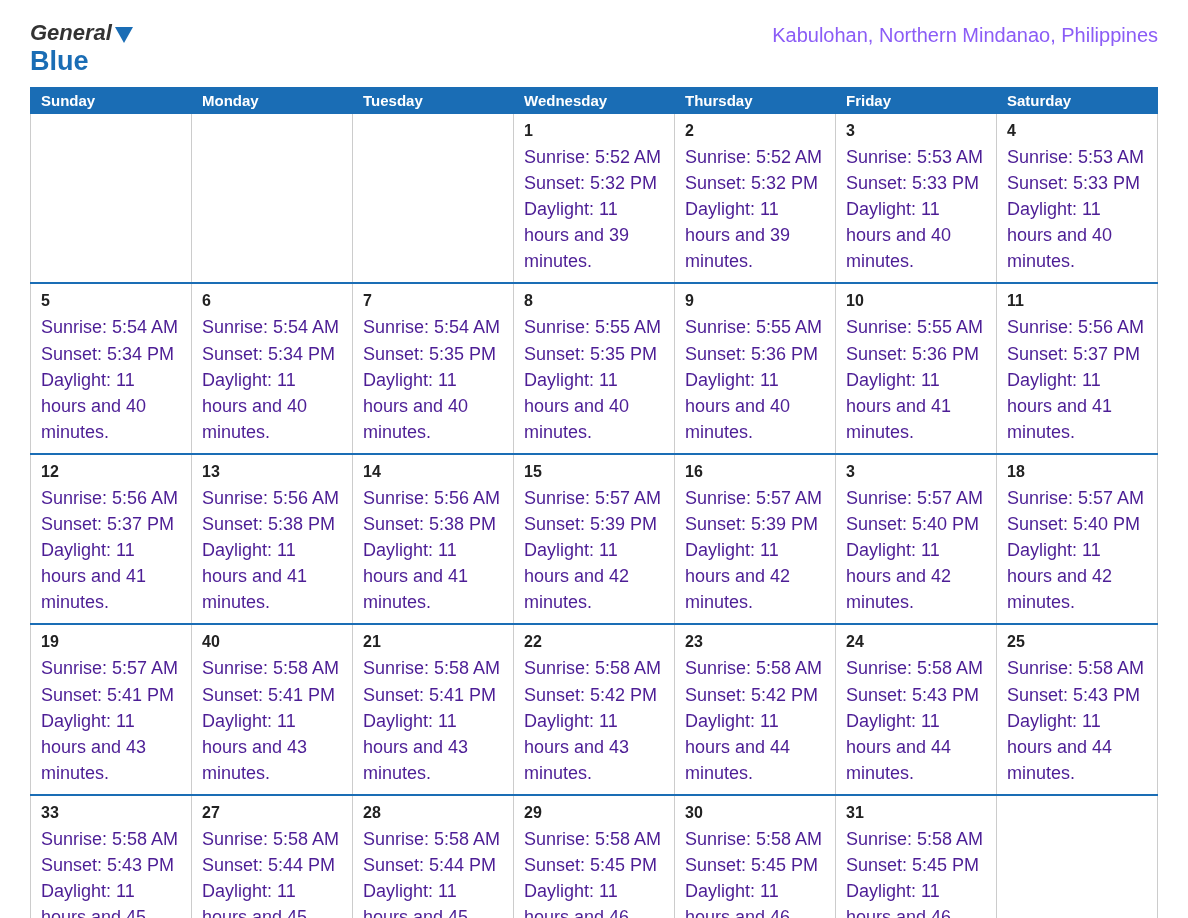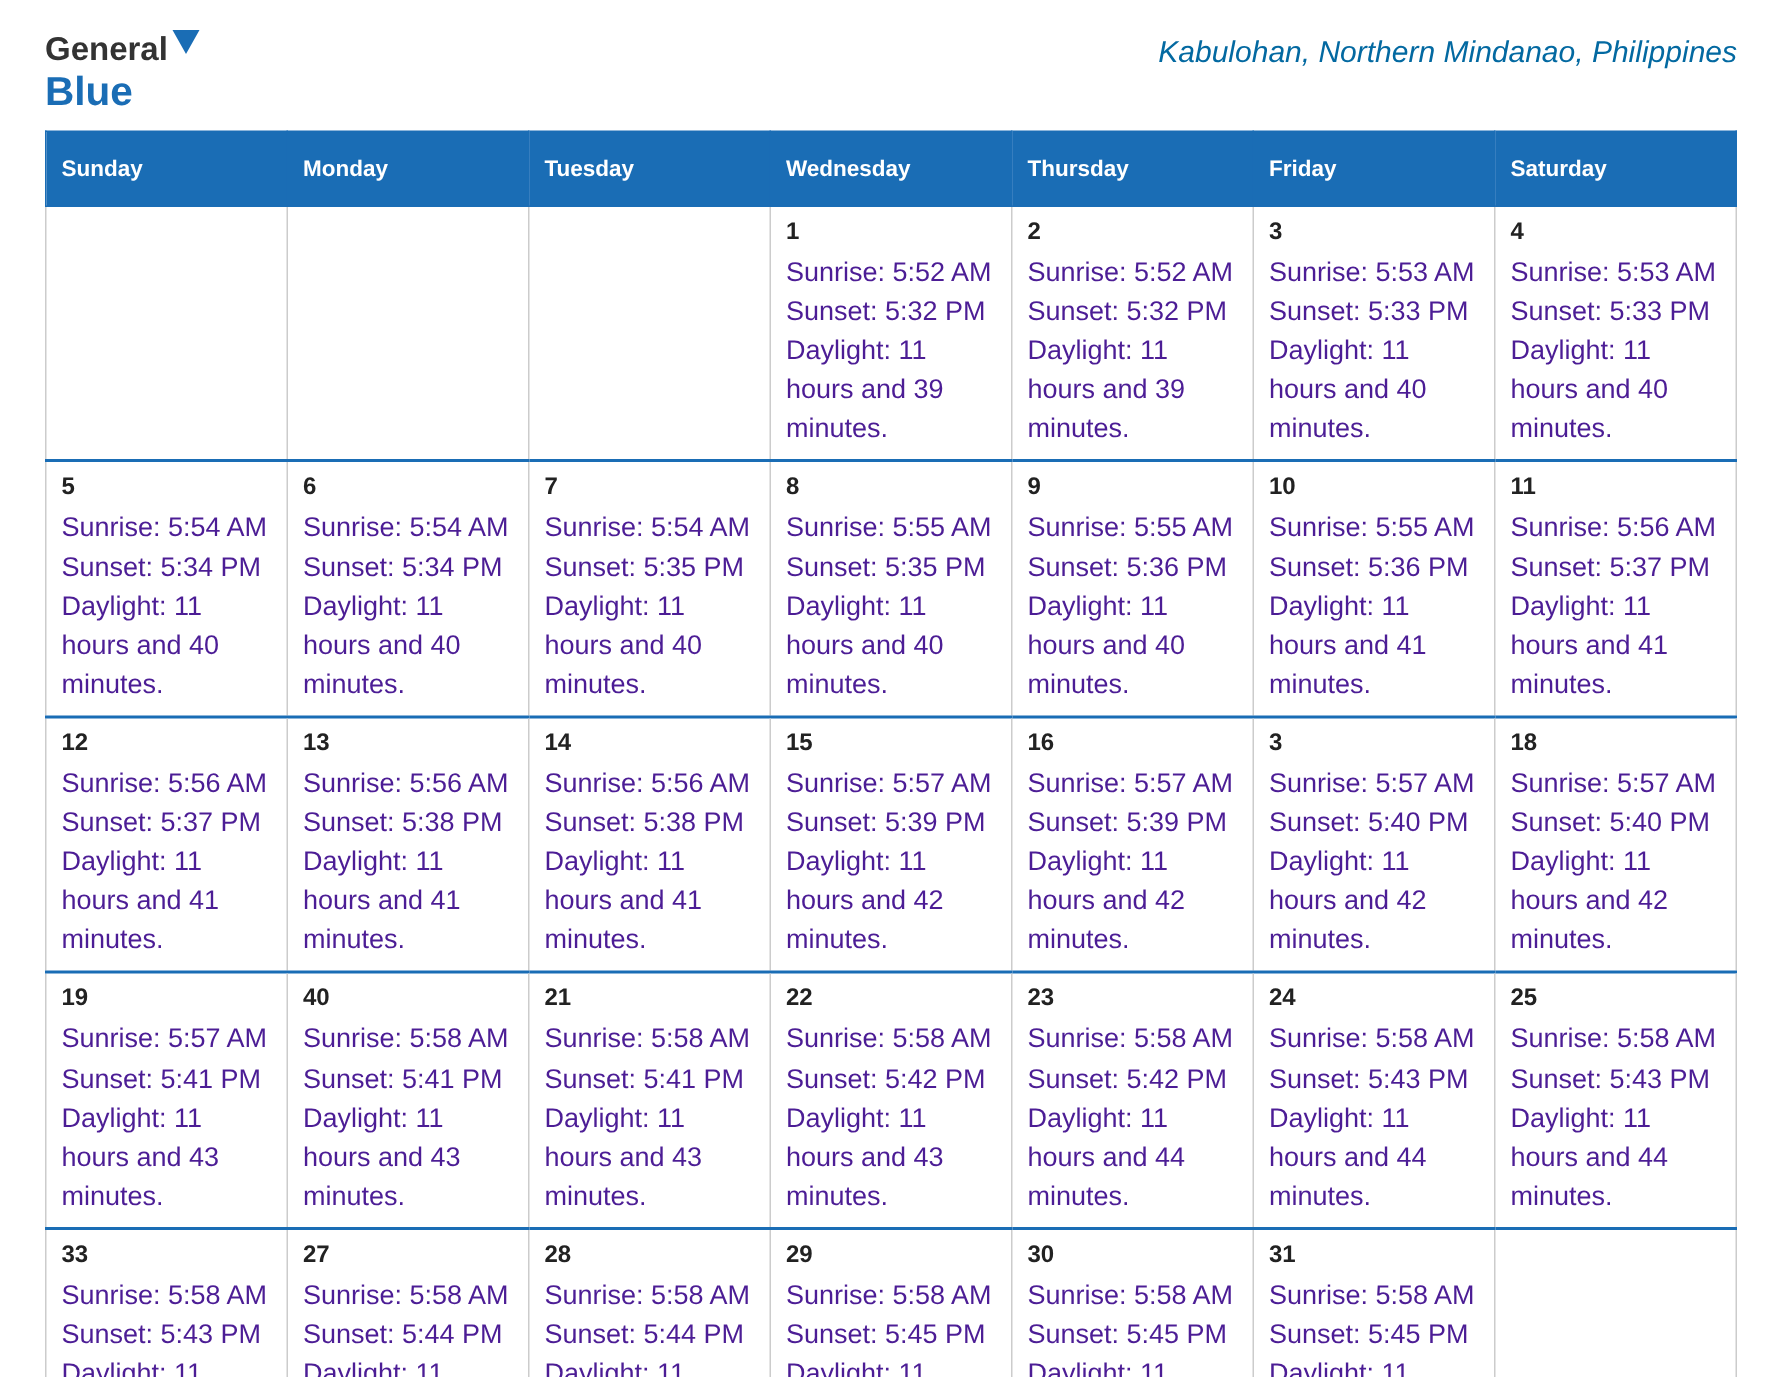--- a/index.html
+++ b/index.html
@@ -30,35 +30,34 @@
       text-align: right;
     }
     .calendar-title {
       font-size: 48px;
       font-weight: normal;
       color: #222;
       line-height: 1.1;
     }
     .calendar-subtitle {
       font-size: 20px;
-      color: #0369a1;
+      color: #8b5cf6;
       margin-top: 4px;
-      font-style: italic;
     }
     .calendar-table {
       width: 100%;
       border-collapse: collapse;
       margin-top: 10px;
     }
     .calendar-table th {
       background-color: #1a6db5;
       color: #ffffff;
       font-size: 15px;
       font-weight: bold;
-      padding: 16px 10px;
+      padding: 4px 10px;
       text-align: left;
       border: 1px solid #1a6db5;
     }
     .calendar-table td {
       vertical-align: top;
       padding: 8px 10px;
       border: 1px solid #cccccc;
       width: 14.28%;
       min-height: 100px;
     }
@@ -79,20 +78,22 @@
     .row-divider td {
       border-top: 2px solid #1a6db5;
     }
     .logo-wrapper {
       display: flex;
       flex-direction: column;
       align-items: flex-start;
     }
     .logo-line1 {
       display: flex;
+      align-items: center;
+      font-style: italic;
     }
     .logo-icon {
       display: inline-block;
       width: 0;
       height: 0;
       border-left: 9px solid transparent;
       border-right: 9px solid transparent;
       border-top: 16px solid #1a6db5;
       margin-left: 3px;
       vertical-align: middle;

